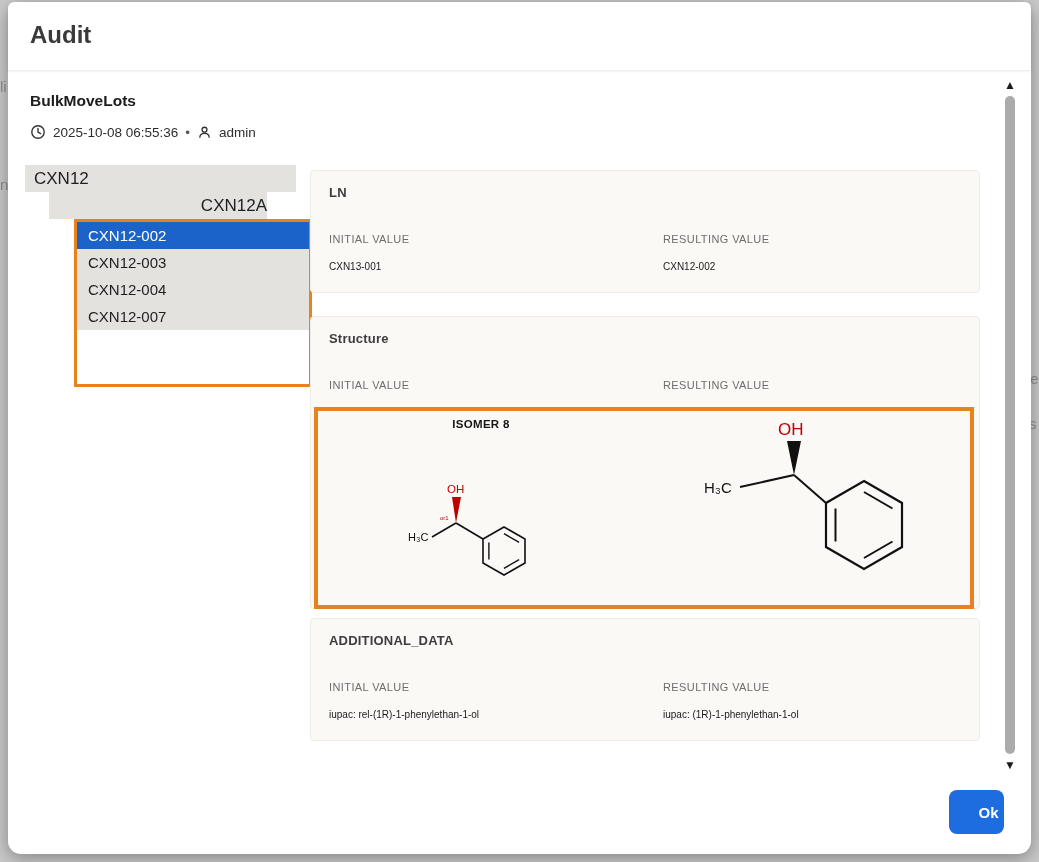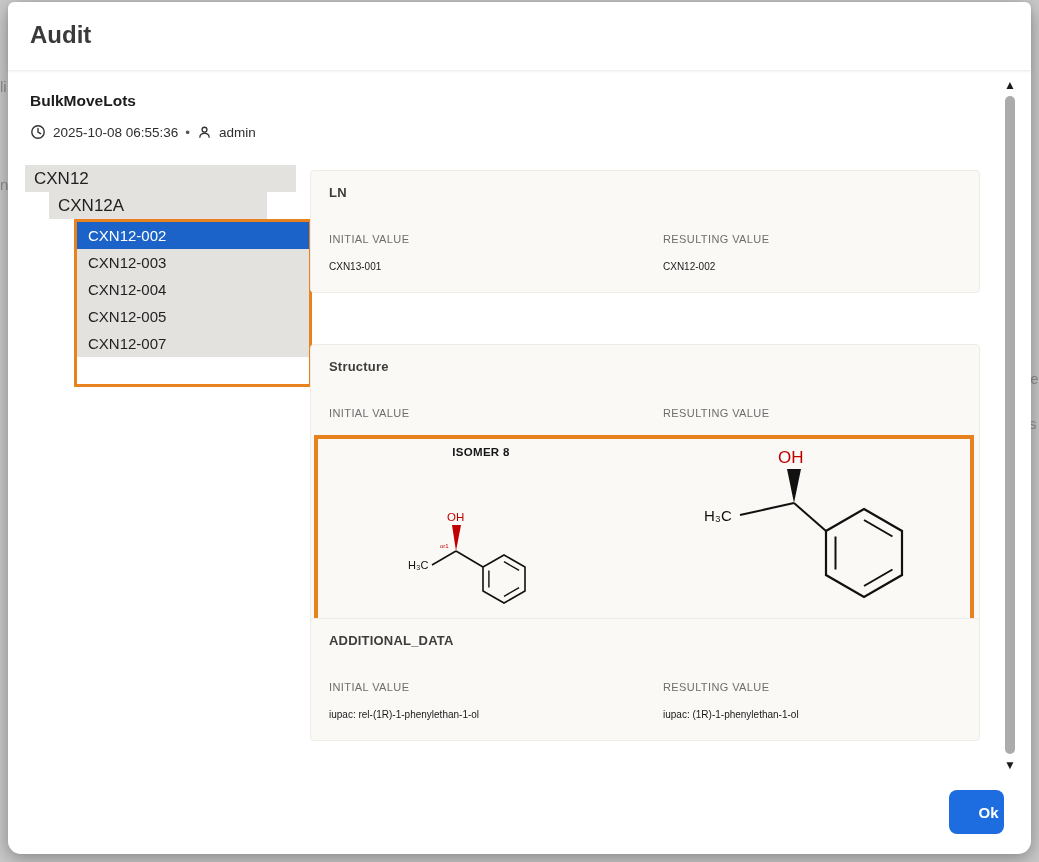--- a/index.html
+++ b/index.html
@@ -20,32 +20,32 @@
   .audit-action { position:absolute; left:22px; top:90px; font-size:15.5px; font-weight:700; color:#1c1c1c; }
 
   .meta { position:absolute; left:22px; top:122px; display:flex; align-items:center; gap:7px;
           font-size:13.5px; color:#2e2e2e; }
   .meta svg { display:block; }
   .meta .sep { color:#555; }
 
   .tree-row { position:absolute; height:27px; line-height:27px; background:#e4e2df;
               color:#1f1f1f; font-size:17px; padding-left:9px; cursor:pointer; }
   .tree-root  { left:17px; top:163px; width:271px; }
-  .tree-group { left:41px; top:190px; width:218px; }
+  .tree-group { left:41px; top:190px; width:218px;text-align:right; }
 
   .lots-box { position:absolute; left:66px; top:217px; width:238px; height:168px;
               border:3px solid var(--accent-orange,#e8821e); }
   .lot-item { height:27px; line-height:27px; font-size:15px; color:#1f1f1f;
               background:#e4e2df; padding-left:11px; cursor:pointer; }
   .lot-item.selected { background:var(--selected-blue,#1b63c8); color:#fff; }
 
   .card { position:absolute; left:302px; width:670px; background:#faf9f6;
           border:1px solid #efece6; border-radius:4px; }
   .card-ln   { top:168px; height:123px; }
-  .card-structure { top:314px; height:293px;margin-top:28px; }
+  .card-structure { top:314px; height:293px; }
   .card-additional { top:616px; height:123px; }
   .card-title { position:absolute; left:18px; top:14px; font-size:13px; font-weight:700;
                 color:#3d3d3d; letter-spacing:.2px; }
   .field-label { position:absolute; font-size:11px; color:#6d6d6d; letter-spacing:.4px; }
   .field-value { position:absolute; font-size:10px; color:#191919; }
   .col-a { left:18px; } .col-b { left:352px; }
   .row-label { top:62px; } .row-value { top:90px; }
 
   .structure-box { position:absolute; left:3px; top:90px; width:660px; height:202px;
                    border:4px solid var(--accent-orange,#e8821e); background:#faf9f6; }
@@ -97,21 +97,20 @@
       <span>admin</span>
     </div>
 
     <div class="tree-row tree-root">CXN12</div>
     <div class="tree-row tree-group">CXN12A</div>
 
     <div class="lots-box">
       <div class="lot-item selected">CXN12-002</div>
       <div class="lot-item">CXN12-003</div>
       <div class="lot-item">CXN12-004</div>
-      <div class="lot-item">CXN12-005</div>
       <div class="lot-item">CXN12-007</div>
     </div>
 
     <div class="card card-ln">
       <div class="card-title">LN</div>
       <div class="field-label col-a row-label">INITIAL VALUE</div>
       <div class="field-label col-b row-label">RESULTING VALUE</div>
       <div class="field-value col-a row-value">CXN13-001</div>
       <div class="field-value col-b row-value">CXN12-002</div>
     </div>

